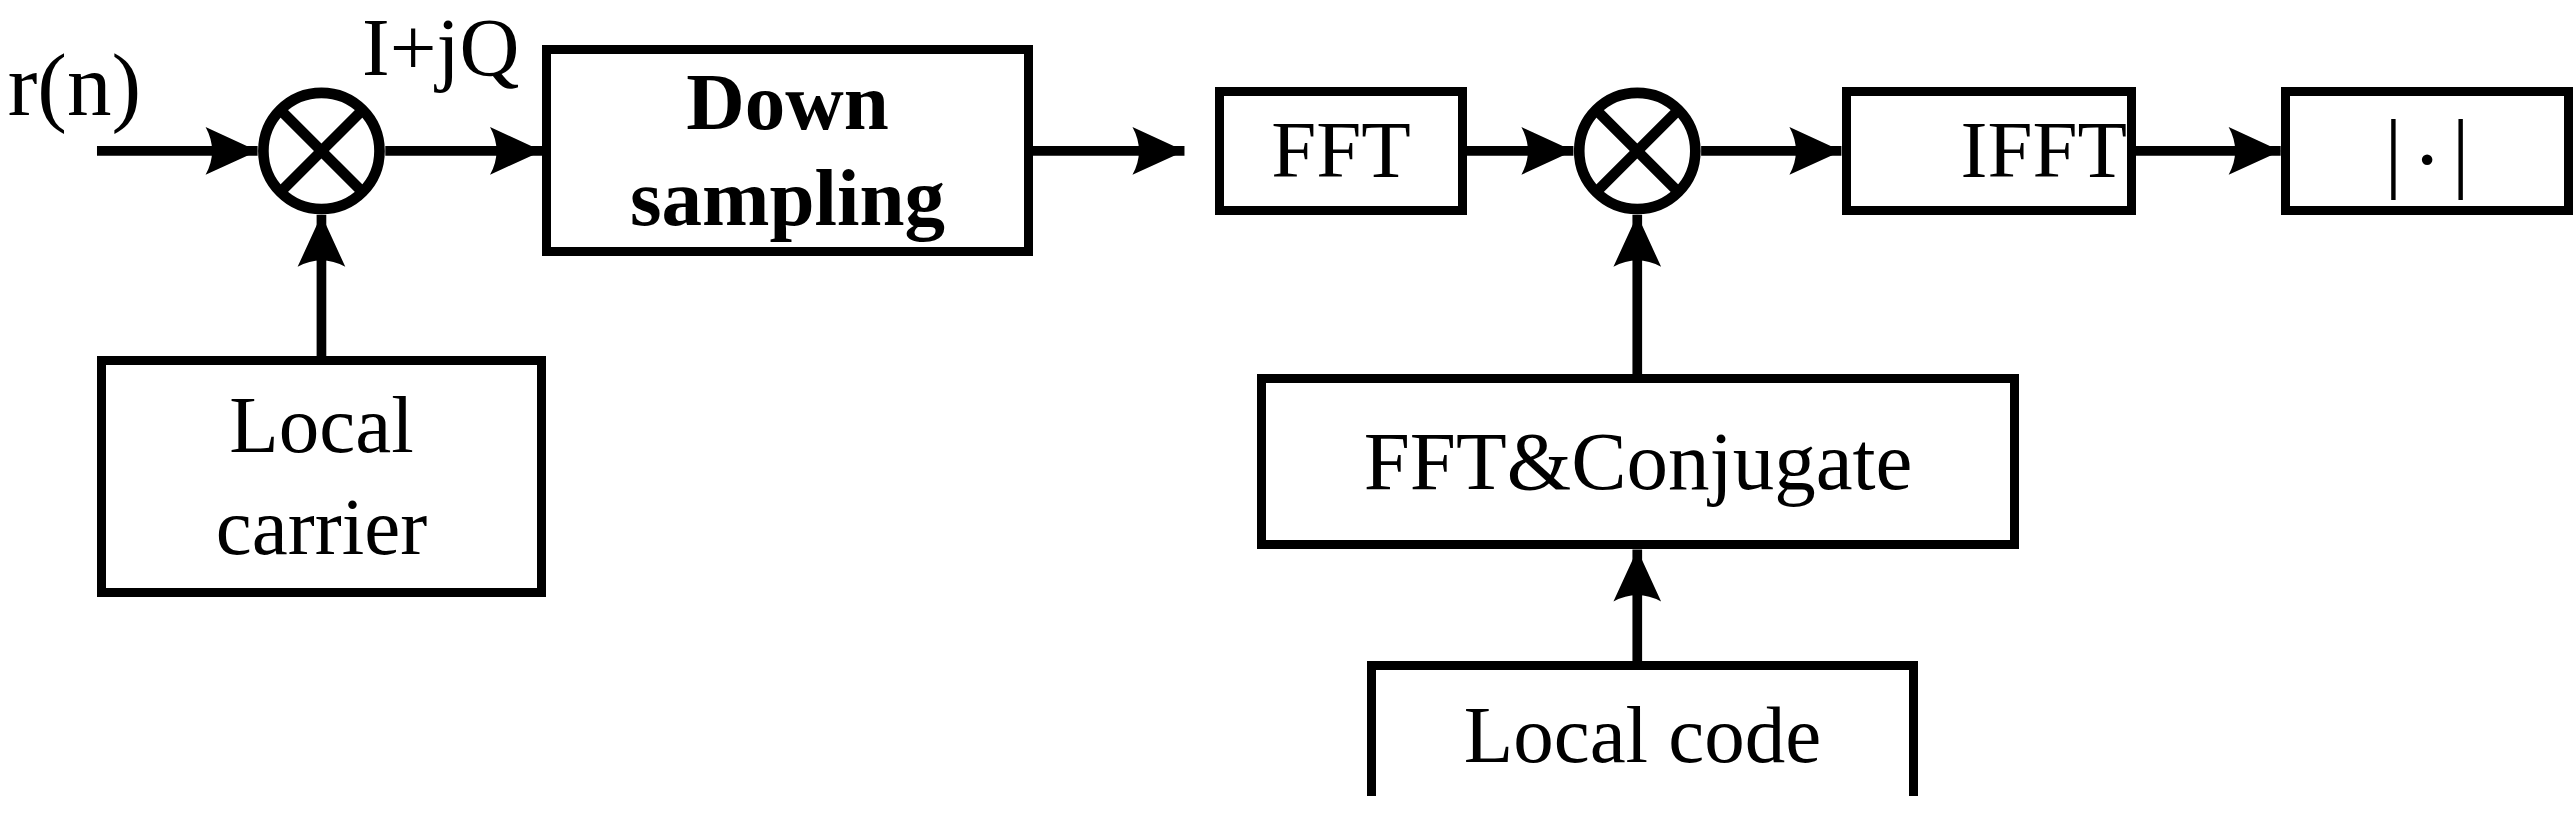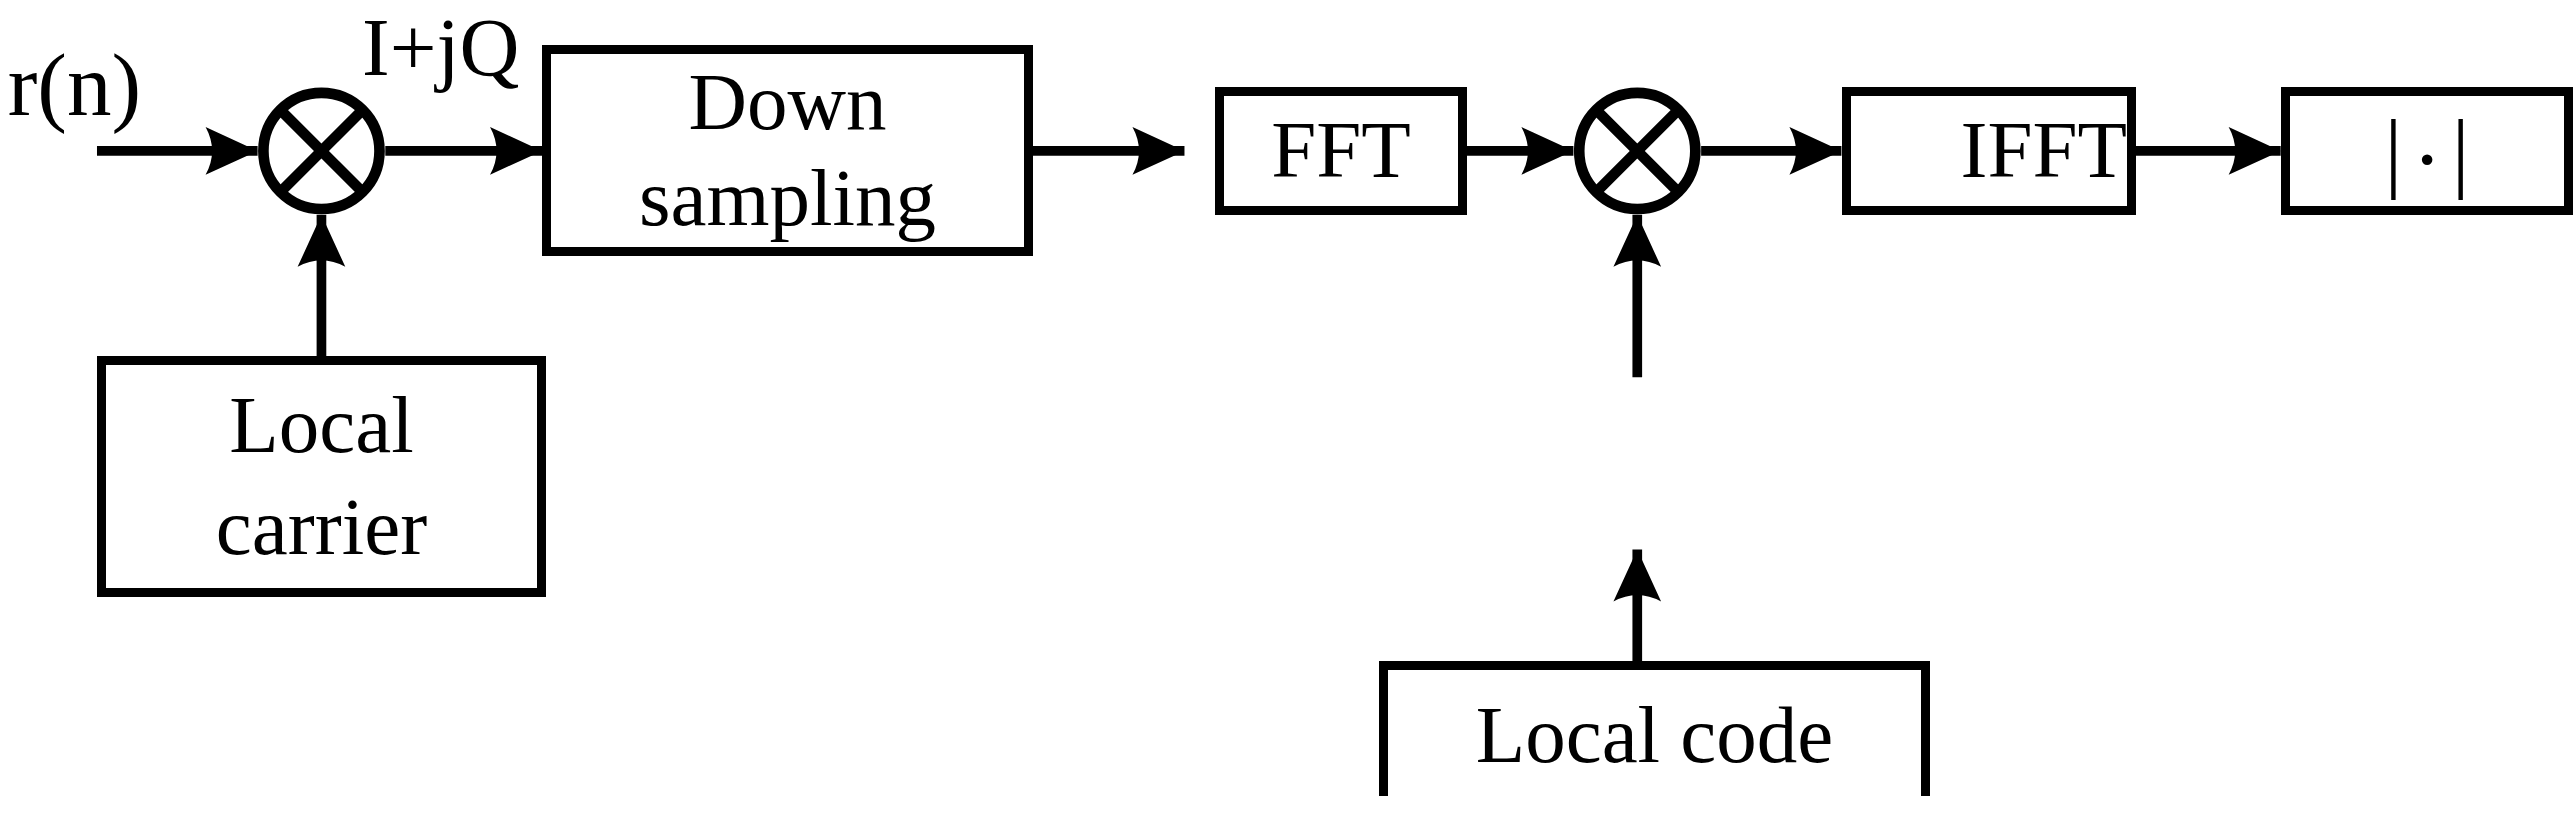--- a/index.html
+++ b/index.html
@@ -106,21 +106,21 @@
       <circle class="mult-circle" cx="1692" cy="156" r="60"></circle>
       <line class="mult-x" x1="1649.6" y1="113.6" x2="1734.4" y2="198.4"></line>
       <line class="mult-x" x1="1649.6" y1="198.4" x2="1734.4" y2="113.6"></line>
     </g>
   </svg>
 
   <div class="float-label" style="left:7.7px; top:41px; font-size:89px;">r(n)</div>
 
   <div class="float-label" style="left:362px; top:5.8px; font-size:83px;">I+jQ</div>
 
-  <div class="block" style="left:542px; top:45px; width:491px; height:211px; font-size:81px;">
+  <div class="block" style="left:542px; top:45px; width:491px; height:211px; font-size:81px;font-weight:bold;">
     <span>Down
 sampling</span>
   </div>
 
   <div class="block" style="left:1184px; top:87px; width:252px; height:128px; font-size:81px;margin-left:31px;">
     <span>FFT</span>
   </div>
 
   <div class="block" style="left:1842px; top:87px; width:294px; height:128px; font-size:81px;justify-content:flex-end;">
     <span>IFFT</span>
@@ -130,19 +130,22 @@
     <span class="mag-bar">|</span>
     <span class="mag-dot">.</span>
     <span class="mag-bar">|</span>
   </div>
 
   <div class="block" style="left:97px; top:356px; width:449px; height:241px; font-size:81px; line-height:1.25;">
     <span>Local
 carrier</span>
   </div>
 
+  <div class="block" style="left:1257px; top:374px; width:762px; height:175px; font-size:83px;">
+    <span>FFT&amp;Conjugate</span>
+  </div>
 
-  <div class="block" style="left:1367px; top:661px; width:551px; height:150px; font-size:81px;margin-left:12px;">
+  <div class="block" style="left:1367px; top:661px; width:551px; height:150px; font-size:81px;">
     <span>Local code</span>
   </div>
 
 </div>
 
 
 </body></html>

